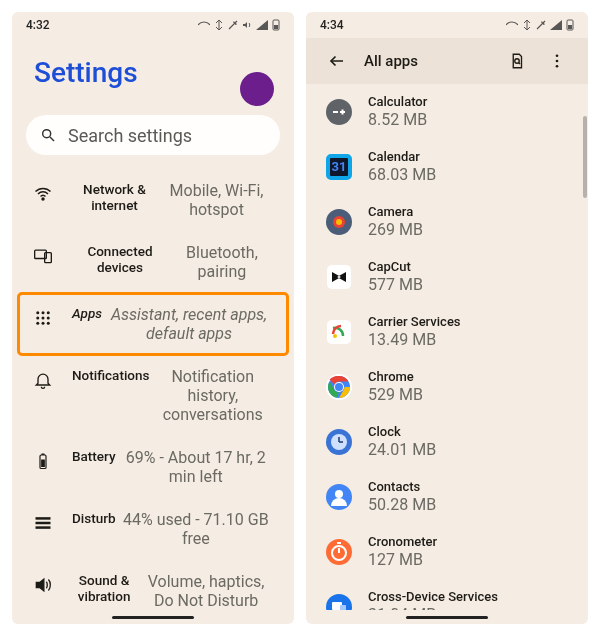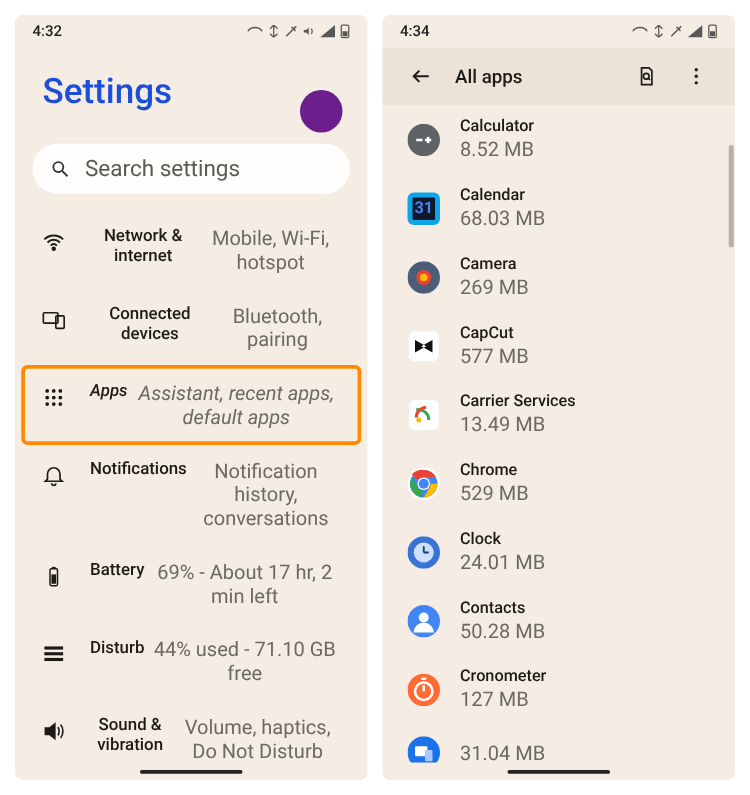--- a/index.html
+++ b/index.html
@@ -468,18 +468,19 @@
       </div>
       <div class="app-row">
         <span class="app-ic" style="background:transparent">
           <svg width="26" height="26" viewBox="0 0 26 26">
             <circle cx="13" cy="13" r="13" fill="#1a73e8"></circle>
             <rect x="6" y="8" width="10" height="8" rx="1" fill="#fff"></rect>
             <rect x="14" y="11" width="6" height="9" rx="1" fill="#a6c8ff"></rect>
           </svg>
         </span>
         <span class="app-labels">
+          <span class="app-name">Cross-Device Services</span>
           <span class="app-sub">31.04 MB</span>
         </span>
       </div>
     </div>
   <div class="gesture-bar"></div>
 </div>
 
 </body></html>

